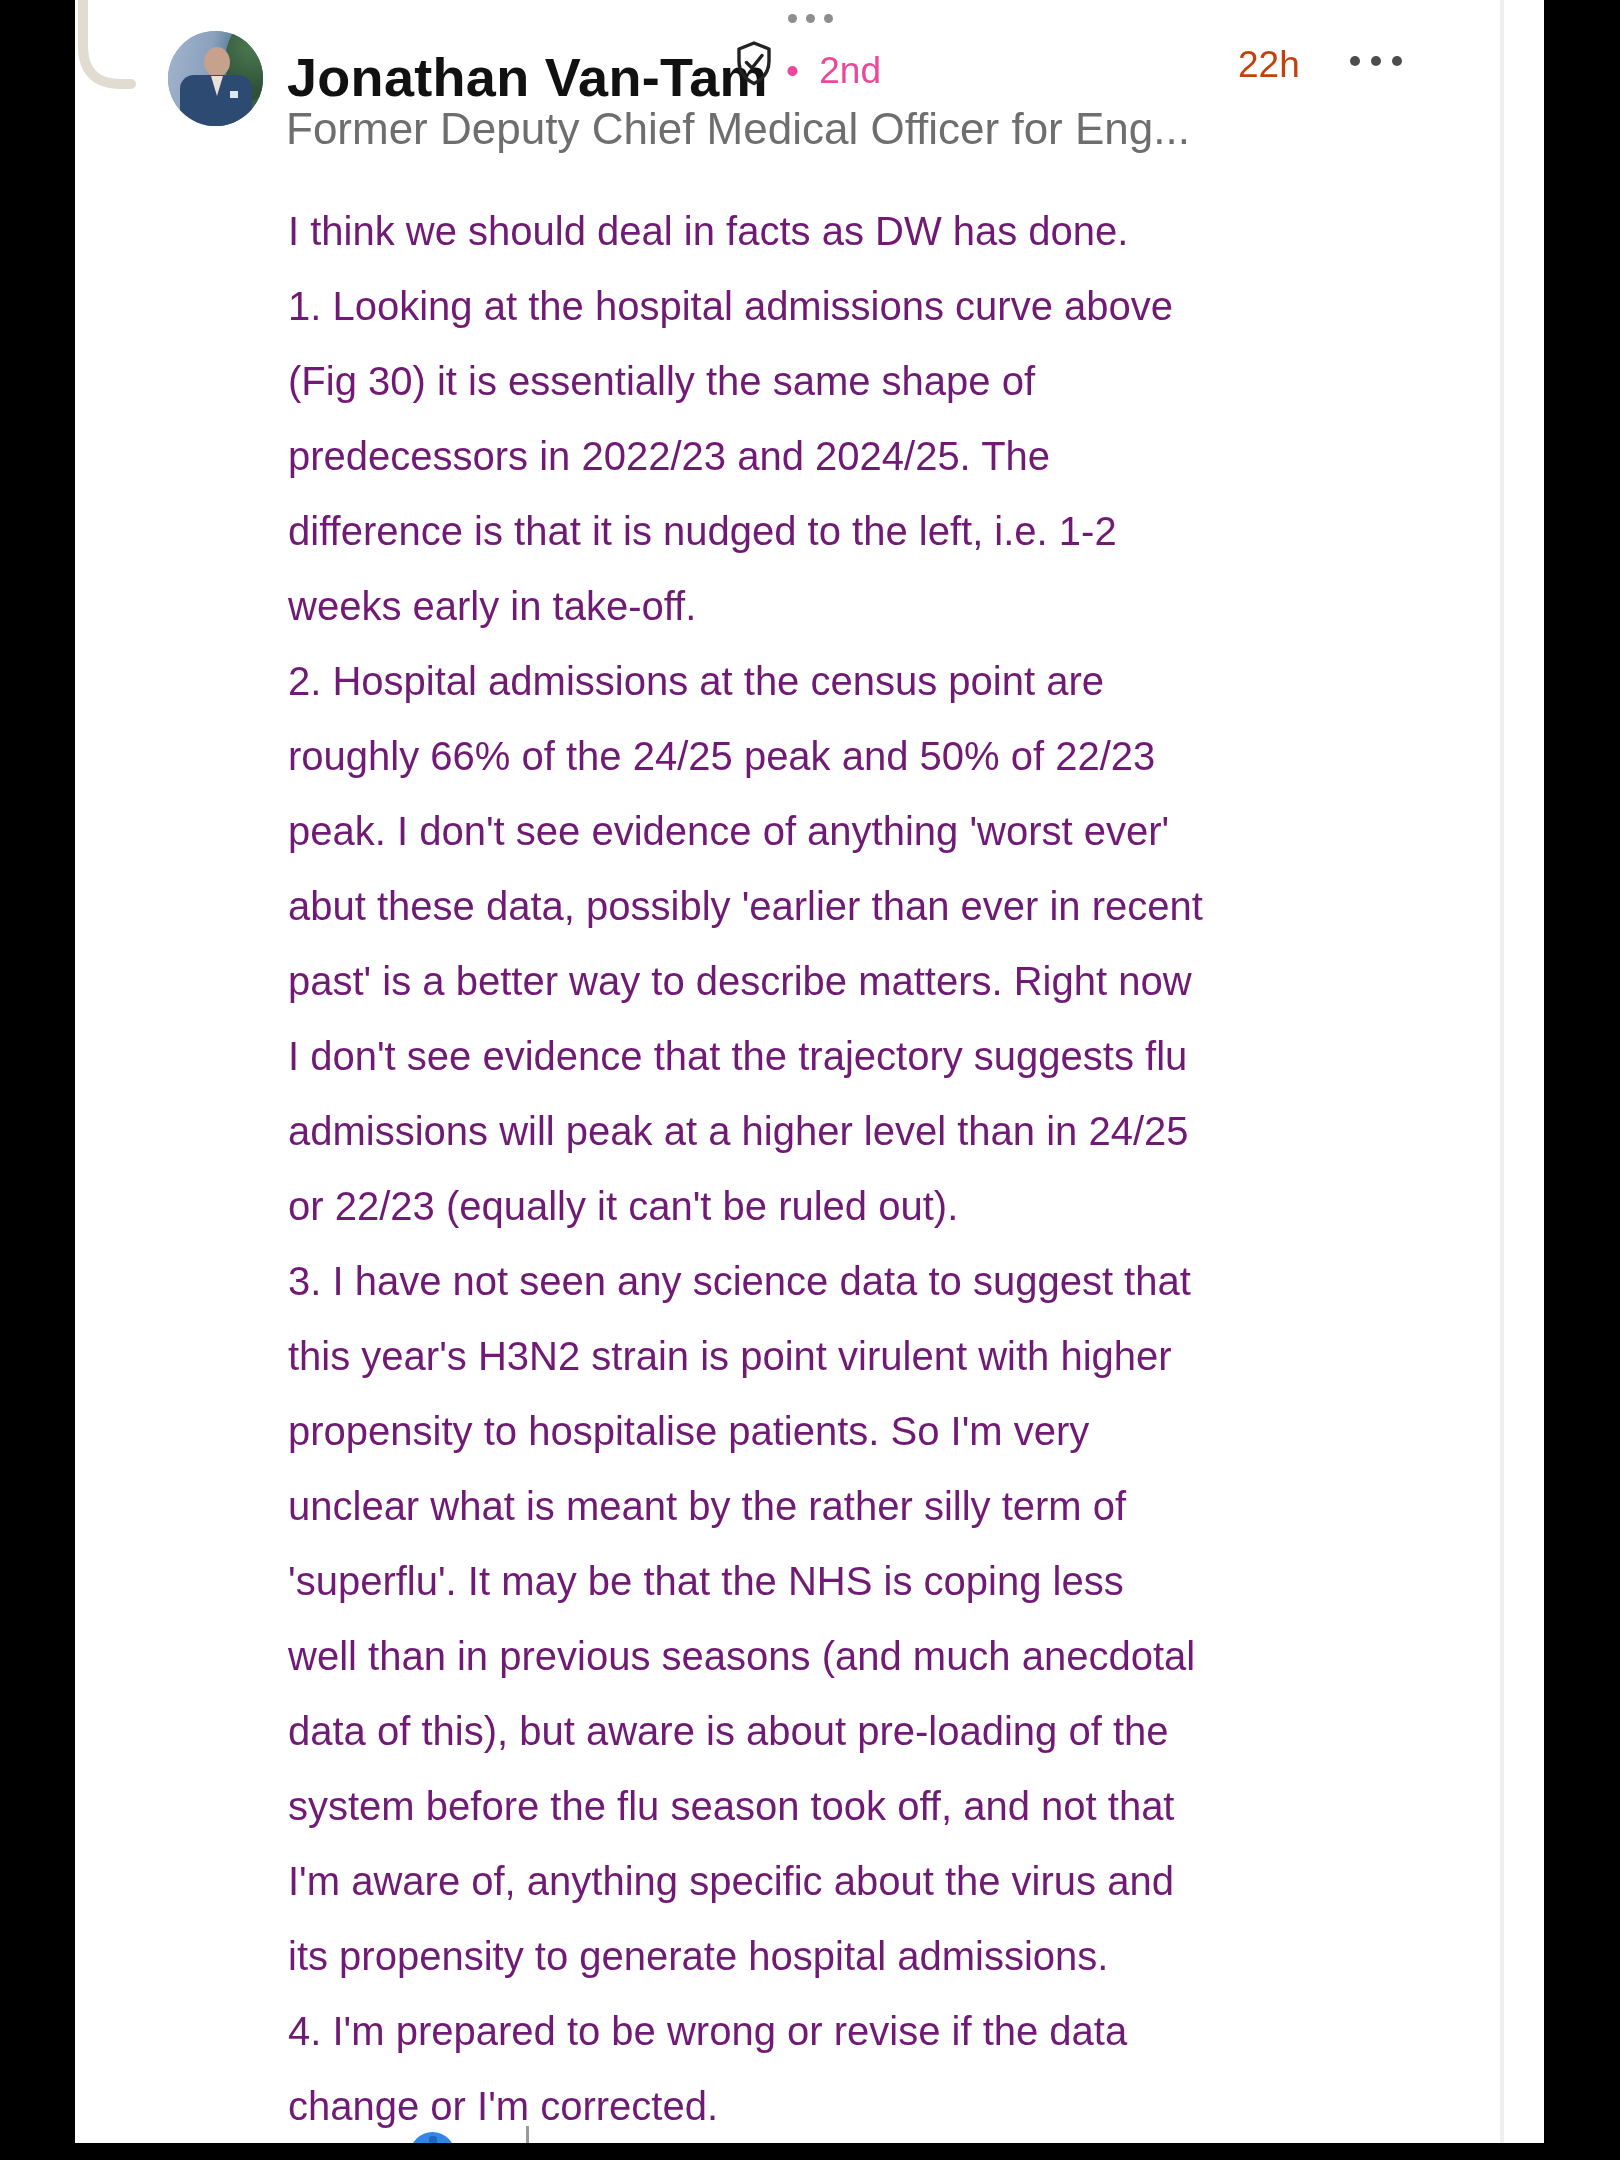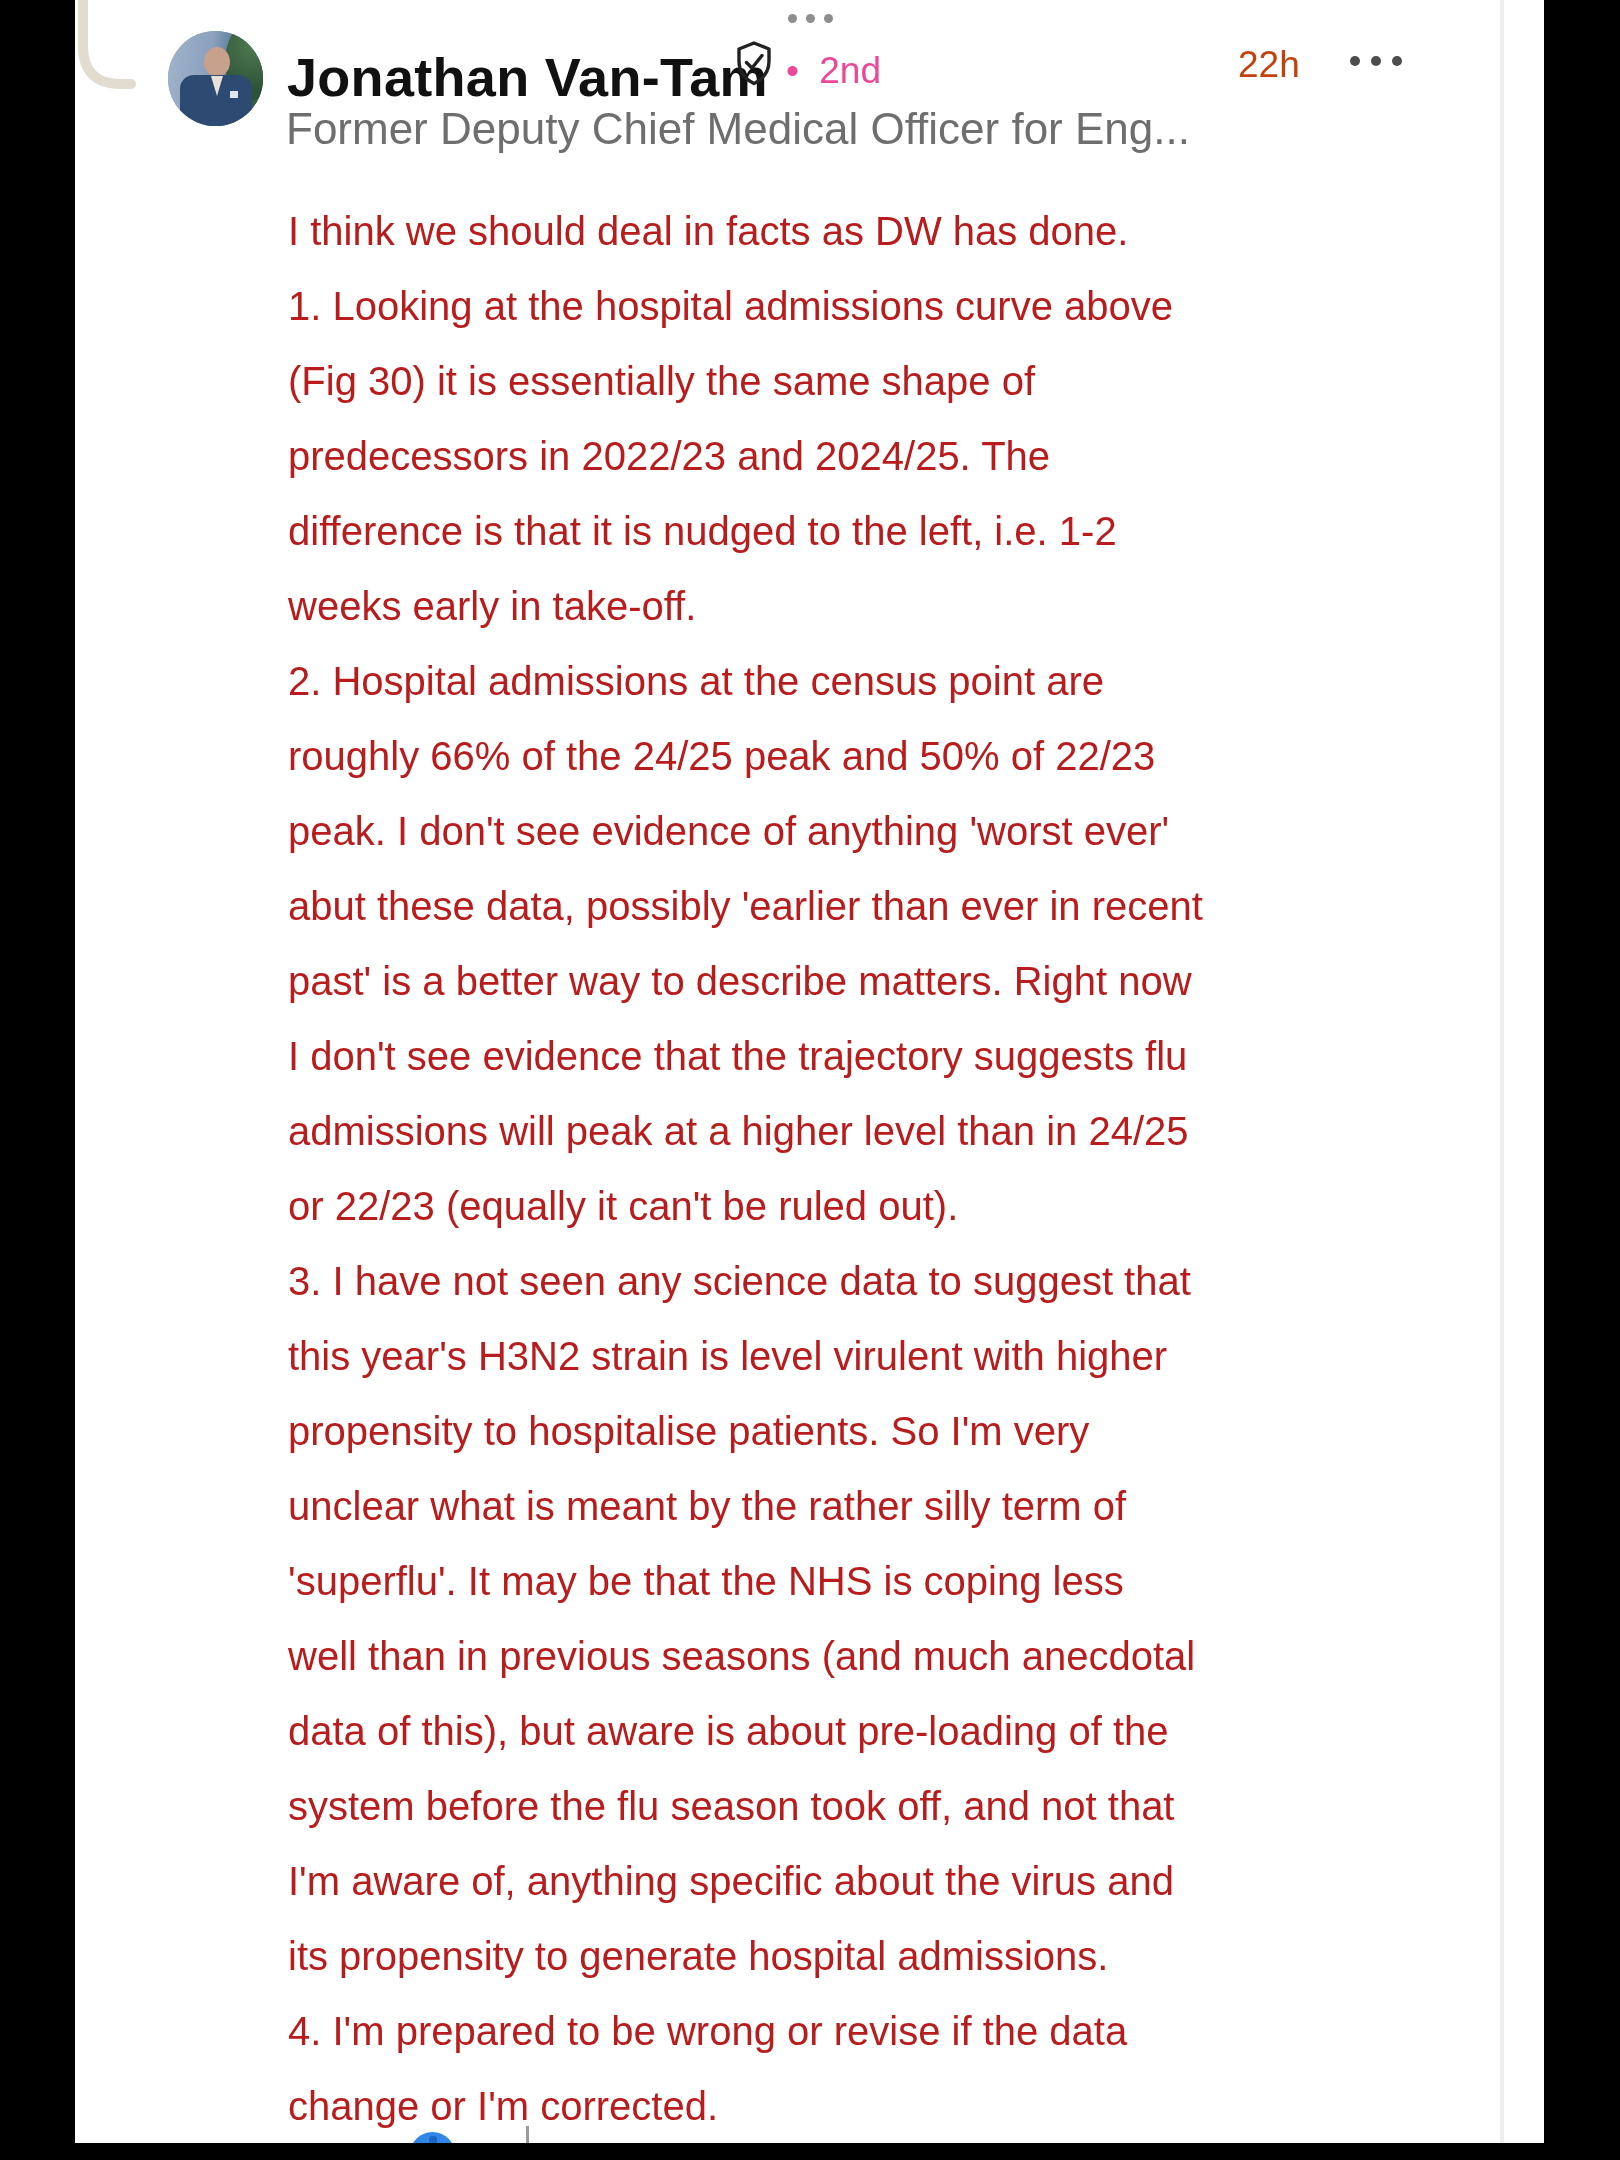--- a/index.html
+++ b/index.html
@@ -37,21 +37,21 @@
 
   .author{left:287px;top:46px;font-size:54px;font-weight:700;color:#111;letter-spacing:.3px;white-space:nowrap;}
   .badge{left:733px;top:40px;}
   .degree{left:786px;top:50px;font-size:37px;color:#ec4899;white-space:nowrap;}
   .timestamp{left:1238px;top:44px;font-size:37px;color:#c2410c;}
   .menu-dots{left:1350px;top:56px;display:flex;gap:11px;cursor:pointer;}
   .menu-dots .d{width:10px;height:10px;border-radius:50%;background:#4d4d4d;}
   .headline{left:286px;top:104px;font-size:44px;color:#6e6e6e;white-space:nowrap;}
 
   
-  .comment{left:288px;top:194px;width:1230px;color:#b91c1c;font-size:40px;line-height:75px;}
+  .comment{left:288px;top:194px;width:1230px;color:#701a75;font-size:40px;line-height:75px;}
   .comment .line{white-space:nowrap;height:75px;}
 
   
   .like-icon{left:410px;top:2132px;width:45px;height:45px;border-radius:50%;background:#3087e8;}
   .like-icon .notch{position:absolute;left:19px;top:4px;width:8px;height:9px;background:#1c69c4;border-radius:3px;}
   .caret-line{left:526px;top:2126px;width:3px;height:18px;background:#9a9a9a;}
 </style>
 </head>
 <body>
 
@@ -107,21 +107,21 @@
     <div class="line">weeks early in take-off.</div>
     <div class="line">2. Hospital admissions at the census point are</div>
     <div class="line">roughly 66% of the 24/25 peak and 50% of 22/23</div>
     <div class="line">peak. I don't see evidence of anything 'worst ever'</div>
     <div class="line">abut these data, possibly 'earlier than ever in recent</div>
     <div class="line">past' is a better way to describe matters. Right now</div>
     <div class="line">I don't see evidence that the trajectory suggests flu</div>
     <div class="line">admissions will peak at a higher level than in 24/25</div>
     <div class="line">or 22/23 (equally it can't be ruled out).</div>
     <div class="line">3. I have not seen any science data to suggest that</div>
-    <div class="line">this year's H3N2 strain is level virulent with higher</div>
+    <div class="line">this year's H3N2 strain is point virulent with higher</div>
     <div class="line">propensity to hospitalise patients. So I'm very</div>
     <div class="line">unclear what is meant by the rather silly term of</div>
     <div class="line">'superflu'. It may be that the NHS is coping less</div>
     <div class="line">well than in previous seasons (and much anecdotal</div>
     <div class="line">data of this), but aware is about pre-loading of the</div>
     <div class="line">system before the flu season took off, and not that</div>
     <div class="line">I'm aware of, anything specific about the virus and</div>
     <div class="line">its propensity to generate hospital admissions.</div>
     <div class="line">4. I'm prepared to be wrong or revise if the data</div>
     <div class="line">change or I'm corrected.</div>

